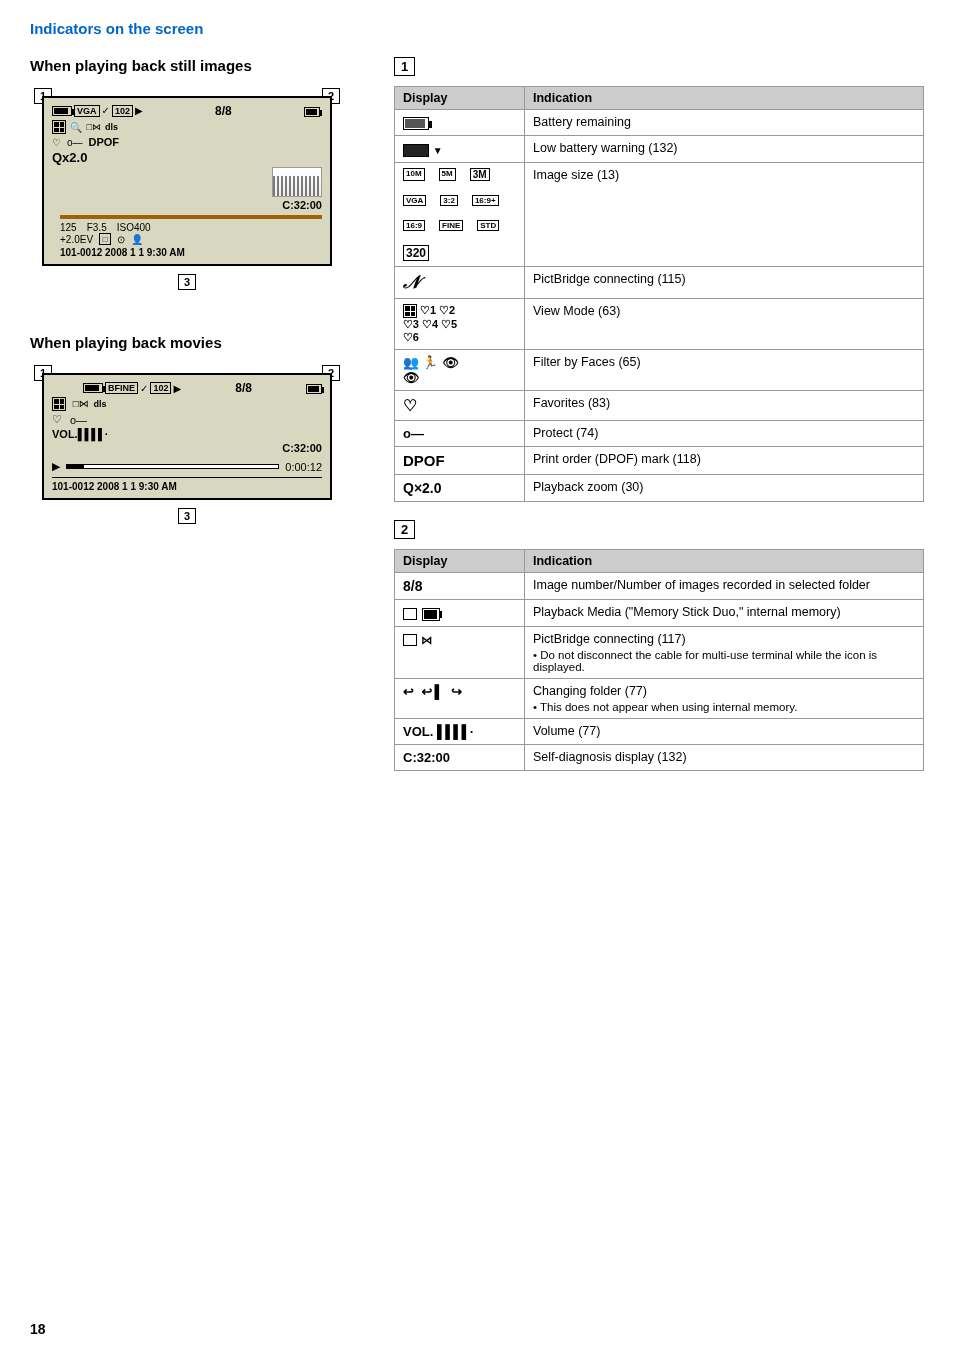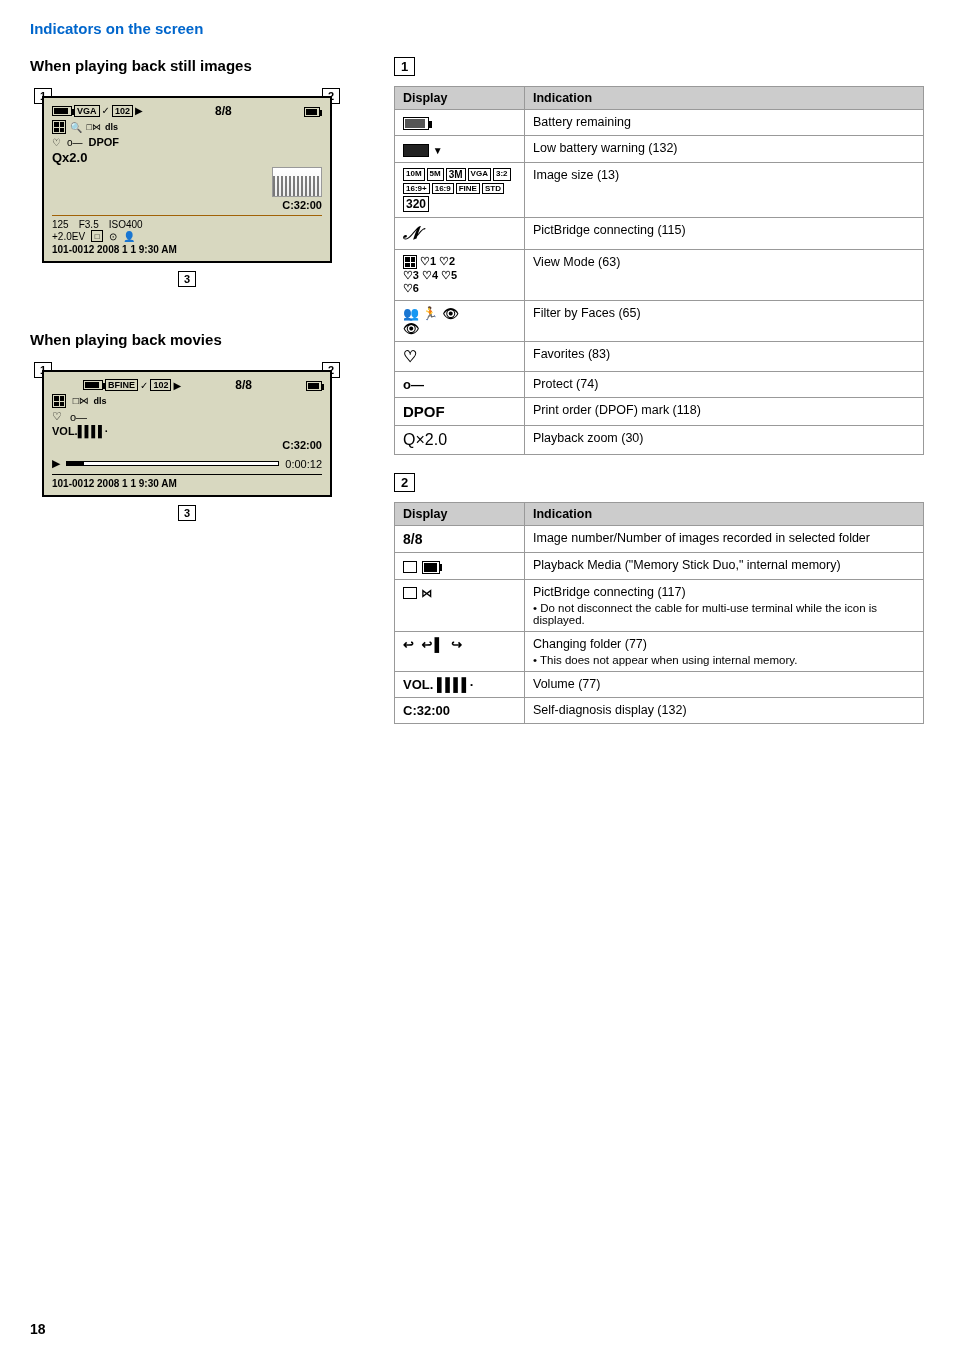--- a/index.html
+++ b/index.html
@@ -209,21 +209,21 @@
         <div style="font-weight:bold;font-size:13px;margin:2px 0;">Qx2.0</div>
 
         <div style="display:flex;justify-content:flex-end;margin:2px 0;">
           <div style="width:50px;height:30px;background:linear-gradient(to bottom,#fff,#eee);border:1px solid #999;position:relative;overflow:hidden;">
             <div style="position:absolute;bottom:0;left:0;right:0;height:20px;background:repeating-linear-gradient(90deg,#000 0px,#000 2px,transparent 2px,transparent 4px);opacity:0.5;"></div>
           </div>
         </div>
 
         <div style="text-align:right;font-size:11px;font-weight:bold;color:#000;">C:32:00</div>
 
-        <div style="border-top:1px solid #a16207;margin-top:4px;padding-top:3px;">
+        <div style="border-top:4px solid #a16207;margin-top:4px;padding-top:3px;margin-left:8px;">
           <div style="display:flex;gap:10px;font-size:10px;">
             <span>125</span>
             <span>F3.5</span>
             <span>ISO400</span>
           </div>
           <div style="display:flex;gap:6px;font-size:10px;align-items:center;">
             <span>+2.0EV</span>
             <span style="border:1px solid #000;display:inline-block;width:12px;height:12px;font-size:8px;text-align:center;line-height:12px;">□</span>
             <span>⊙</span>
             <span>👤</span>
@@ -341,21 +341,21 @@
             <span style="position:relative;display:inline-block;vertical-align:middle;">
               <span style="border:1.5px solid #000;display:inline-block;width:26px;height:13px;background:#222;vertical-align:middle;"></span>
               <span style="font-size:10px;vertical-align:middle;">▼</span>
             </span>
           </td>
           <td>Low battery warning (132)</td>
         </tr>
 
         <tr>
           <td>
-            <div style="display:flex;flex-wrap:wrap;gap:2px;max-width:120px;">
+            <div style="display:flex;flex-wrap:wrap;gap:14px;max-width:120px;">
               <span style="border:1px solid #000;font-size:8px;font-weight:bold;padding:0 2px;">10M</span>
               <span style="border:1px solid #000;font-size:8px;font-weight:bold;padding:0 2px;">5M</span>
               <span style="border:1px solid #000;font-size:10px;font-weight:bold;padding:0 2px;">3M</span>
               <span style="border:1px solid #000;font-size:8px;font-weight:bold;padding:0 2px;">VGA</span>
               <span style="border:1px solid #000;font-size:8px;font-weight:bold;padding:0 2px;">3:2</span>
               <span style="border:1px solid #000;font-size:8px;font-weight:bold;padding:0 2px;">16:9+</span>
               <span style="border:1px solid #000;font-size:8px;font-weight:bold;padding:0 2px;">16:9</span>
               <span style="border:1px solid #000;font-size:8px;font-weight:bold;padding:0 2px;">FINE</span>
               <span style="border:1px solid #000;font-size:8px;font-weight:bold;padding:0 2px;">STD</span>
               <span style="border:1px solid #000;font-size:12px;font-weight:bold;padding:0 2px;">320</span>
@@ -411,21 +411,21 @@
 
         <tr>
           <td>
             <span style="font-weight:bold;font-size:15px;">DPOF</span>
           </td>
           <td>Print order (DPOF) mark (118)</td>
         </tr>
 
         <tr>
           <td>
-            <span style="font-weight:normal;font-size:16px;">Q×2.0</span>
+            <span style="font-weight:bold;font-size:14px;">Q×2.0</span>
           </td>
           <td>Playback zoom (30)</td>
         </tr>
       </tbody>
     </table>
 
     <div style="margin-bottom:6px;">
       <span class="section-number">2</span>
     </div>
 

